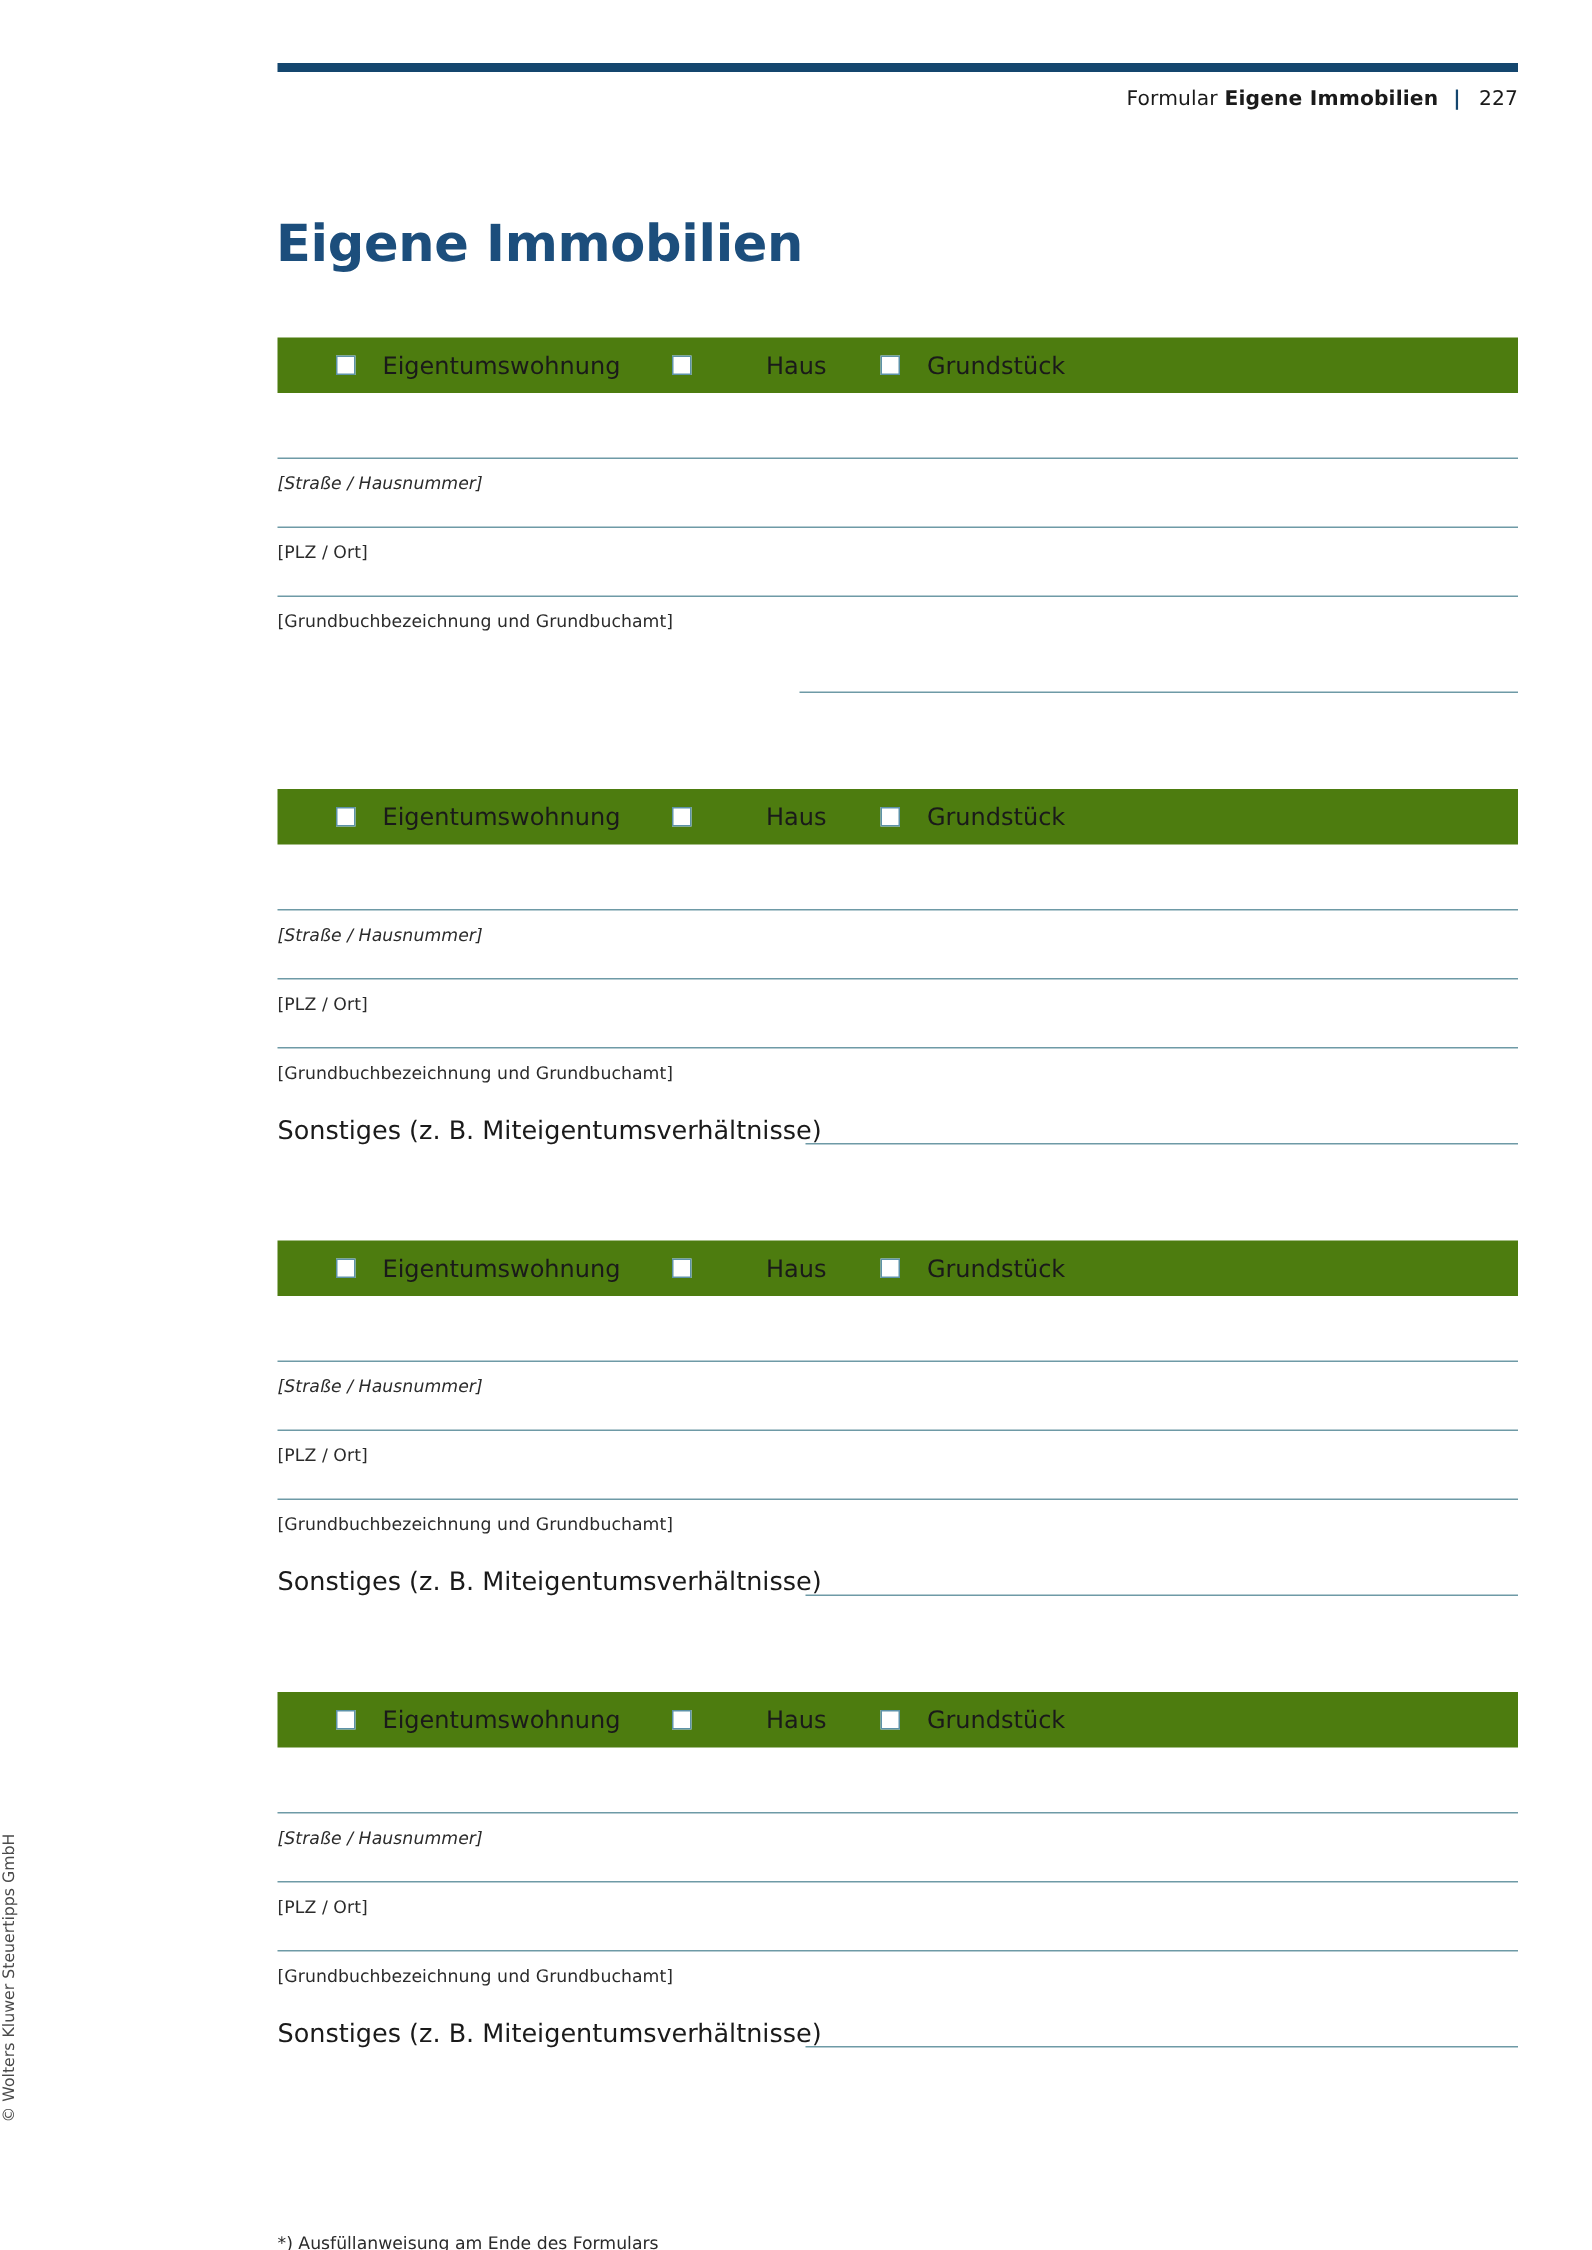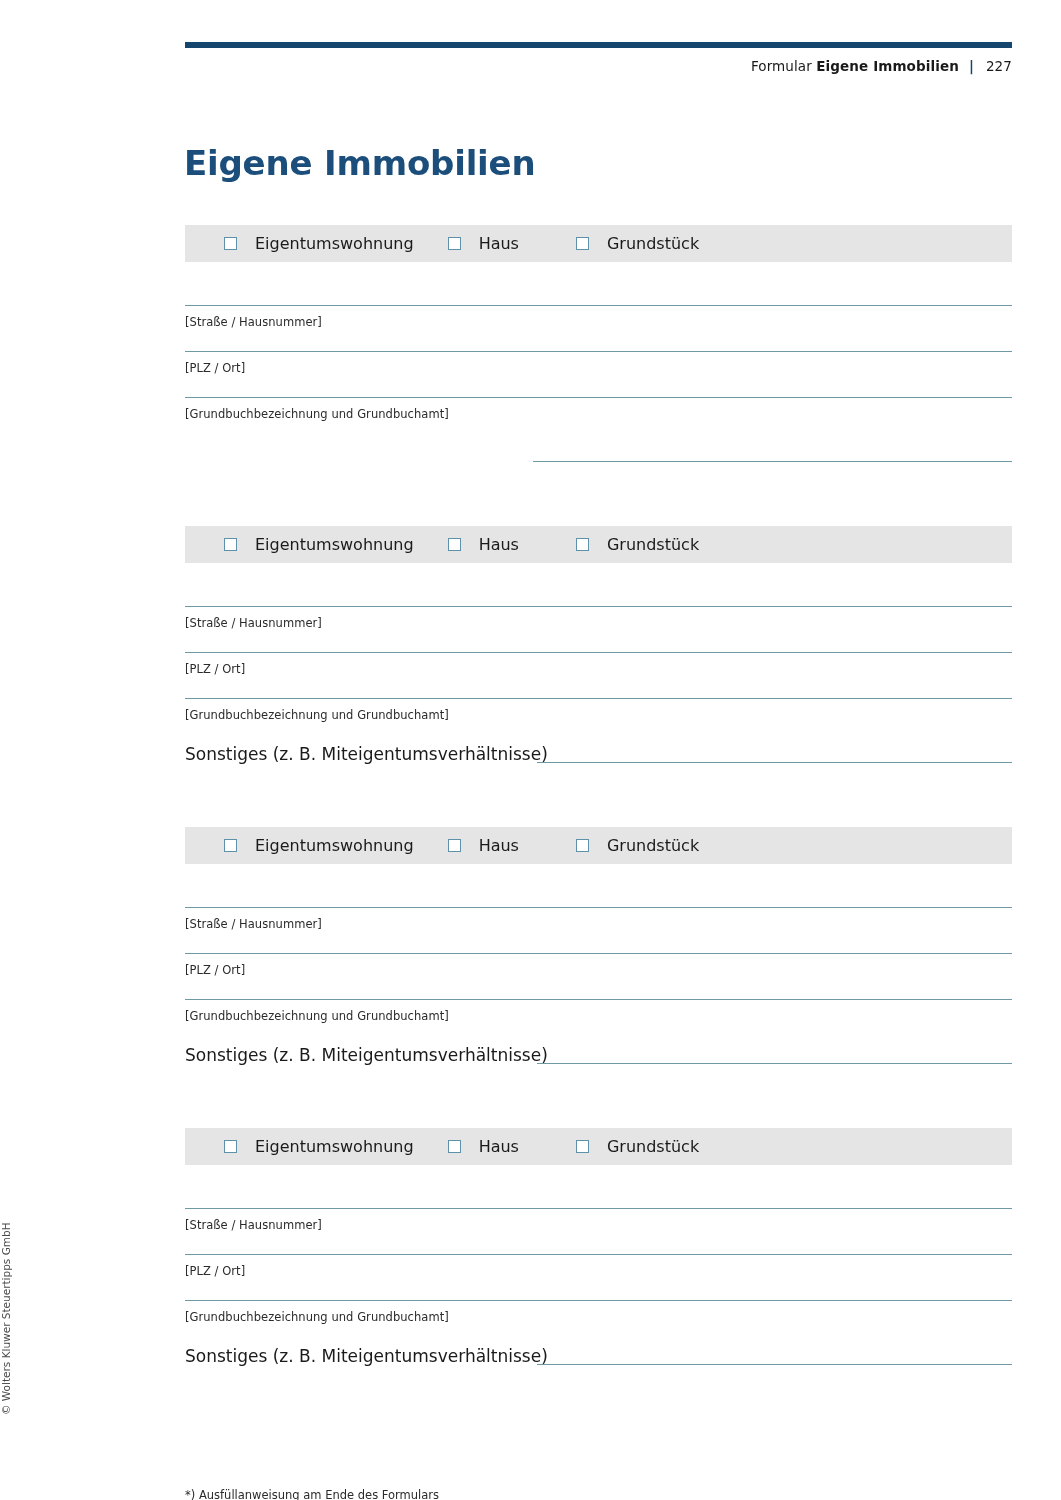--- a/index.html
+++ b/index.html
@@ -74,33 +74,33 @@
     width: 827px;
   }
   .block.b1 { top: 225px; }
   .block.b2 { top: 526px; }
   .block.b3 { top: 827px; }
   .block.b4 { top: 1128px; }
 
   .checkbox-bar {
     position: relative;
     height: 37px;
-    background: #e5e5e5;
+    background: #4d7c0f;
     display: flex;
     align-items: center;
     padding-left: 39px;
     box-sizing: border-box;
   }
   .cb-option {
     display: flex;
     align-items: center;
     white-space: nowrap;
   }
-  .cb-option + .cb-option { margin-left: 57px; }
-  .cb-option.wide + .cb-option { margin-left: 34px; }
+  .cb-option + .cb-option { margin-left: 36px; }
+  .cb-option.wide + .cb-option { margin-left: 34px; gap: 32px; }
 
   .cb-box {
     width: 11px;
     height: 11px;
     border: 1.3px solid #5d92a8;
     background: #ffffff;
     display: inline-block;
     flex: none;
   }
   .cb-label {
@@ -125,21 +125,21 @@
   }
   .field .flabel {
     position: absolute;
     left: 0;
     top: 10px;
     font-size: 11.5px;
     color: #2b2b2b;
     letter-spacing: 0.05px;
     white-space: nowrap;
   }
-  .field.f1 { margin-top: 43px; }
+  .field.f1 { margin-top: 43px; font-style: italic; }
 
   
   .sonstiges {
     position: relative;
     height: 40px;
     margin-top: 0px;
   }
   .sonstiges .stext {
     position: absolute;
     left: 0;

